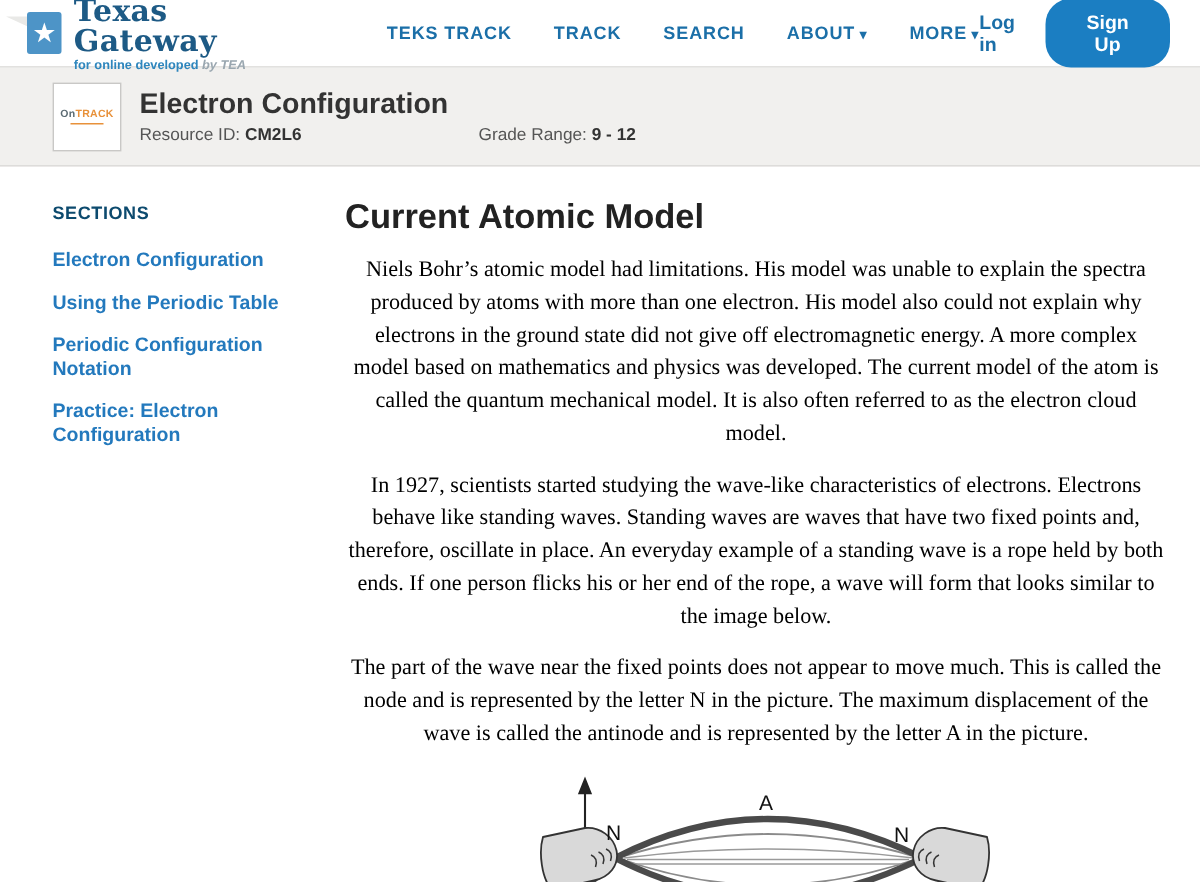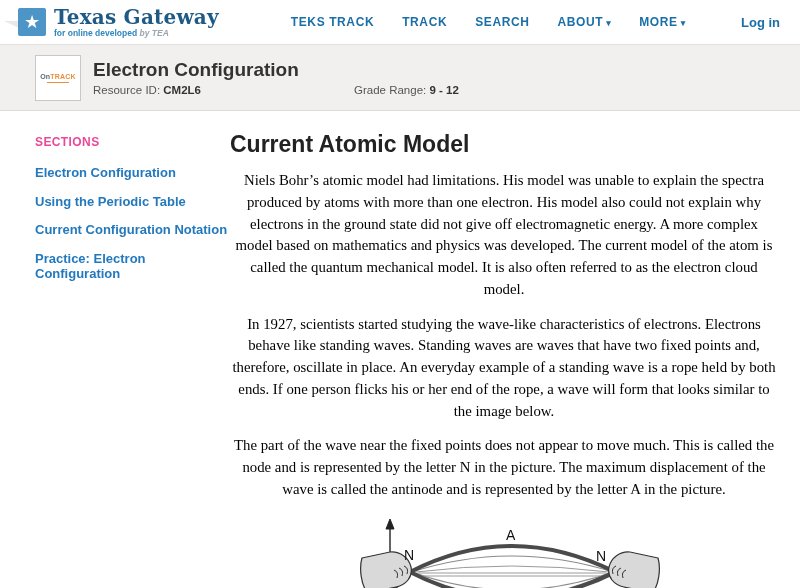--- a/index.html
+++ b/index.html
@@ -34,29 +34,29 @@
     border-bottom:1px solid #dddcda; display:flex; align-items:center;
     padding:0 35px; }
   .thumb { width:46px; height:46px; background:#fff; border:1px solid #c9c8c6;
     display:flex; flex-direction:column; align-items:center; justify-content:center;
     margin-right:12px; flex:0 0 auto; }
   .thumb-line { font-size:7px; font-weight:bold; letter-spacing:0.2px; }
   .thumb-line .on { color:#5a6a72; } .thumb-line .track { color:#e8913a; }
   .thumb-rule { width:22px; border-top:1px solid #e8913a; margin-top:2px; }
   .rh-text { display:flex; flex-direction:column; }
   .rh-title { font-size:19px; font-weight:bold; color:#333; }
-  .rh-meta-row { display:flex; margin-top:3px;gap:35px; }
+  .rh-meta-row { display:flex; margin-top:3px; }
   .rh-meta { font-size:11.5px; color:#555; }
   .rh-meta b { color:#333; }
   .rh-grade { margin-left:118px;text-align:right; }
 
   
   .content { display:flex; padding:20px 10px 0 35px; }
   .sidebar { width:195px; flex:0 0 auto; padding-top:4px; }
-  .sb-heading { font-size:12px; font-weight:bold; color:#ec4899;
+  .sb-heading { font-size:12px; font-weight:bold; color:#0c4a6e;
     letter-spacing:0.4px; margin-bottom:16px; }
   .sb-item { font-size:13px; font-weight:bold; color:#2379bd; margin-bottom:13px;
     cursor:pointer; line-height:1.2; }
   .sb-item.active { color:#15527a; }
   .sb-bullet { font-size:10px; margin-right:6px; color:#15527a; }
 
   .main { flex:1; padding-right:12px; }
   .main h1 { font-size:23px; font-weight:bold; color:#222; margin:0 0 12px 0; }
   .main p { font-family:"Liberation Serif", serif; font-size:14.8px;
     line-height:1.47; color:#000; margin-bottom:13px; max-width:548px;text-align:center; }
@@ -79,20 +79,21 @@
   </div>
   <div class="nav-links">
     <span class="nav-link">TEKS TRACK</span>
     <span class="nav-link">TRACK</span>
     <span class="nav-link">SEARCH</span>
     <span class="nav-link"><span>ABOUT</span><span class="caret">▾</span></span>
     <span class="nav-link"><span>MORE</span><span class="caret">▾</span></span>
   </div>
   <div class="nav-right">
     <span class="login-link">Log in</span>
+    <button class="signup-btn">Sign Up</button>
   </div>
 </div>
 
 <div class="resource-band">
   <div class="thumb">
     <div class="thumb-line"><span class="on">On</span><span class="track">TRACK</span></div>
     <div class="thumb-rule"></div>
   </div>
   <div class="rh-text">
     <div class="rh-title">Electron Configuration</div>
@@ -108,21 +109,21 @@
     </div>
   </div>
 </div>
 
 <div class="content">
 
   <div class="sidebar">
     <div class="sb-heading">SECTIONS</div>
     <div class="sb-item">Electron Configuration</div>
     <div class="sb-item">Using the Periodic Table</div>
-    <div class="sb-item">Current Configuration Notation</div>
+    <div class="sb-item">Periodic Configuration Notation</div>
     <div class="sb-item">Practice: Electron Configuration</div>
   </div>
 
   <div class="main">
     <h1>Current Atomic Model</h1>
     <p>Niels Bohr’s atomic model had limitations. His model was unable to explain the spectra produced by atoms with more than one electron. His model also could not explain why electrons in the ground state did not give off electromagnetic energy. A more complex model based on mathematics and physics was developed. The current model of the atom is called the quantum mechanical model. It is also often referred to as the electron cloud model.</p>
     <p>In 1927, scientists started studying the wave-like characteristics of electrons. Electrons behave like standing waves. Standing waves are waves that have two fixed points and, therefore, oscillate in place. An everyday example of a standing wave is a rope held by both ends. If one person flicks his or her end of the rope, a wave will form that looks similar to the image below.</p>
     <p>The part of the wave near the fixed points does not appear to move much. This is called the node and is represented by the letter N in the picture. The maximum displacement of the wave is called the antinode and is represented by the letter A in the picture.</p>
 
     <div class="figure">

